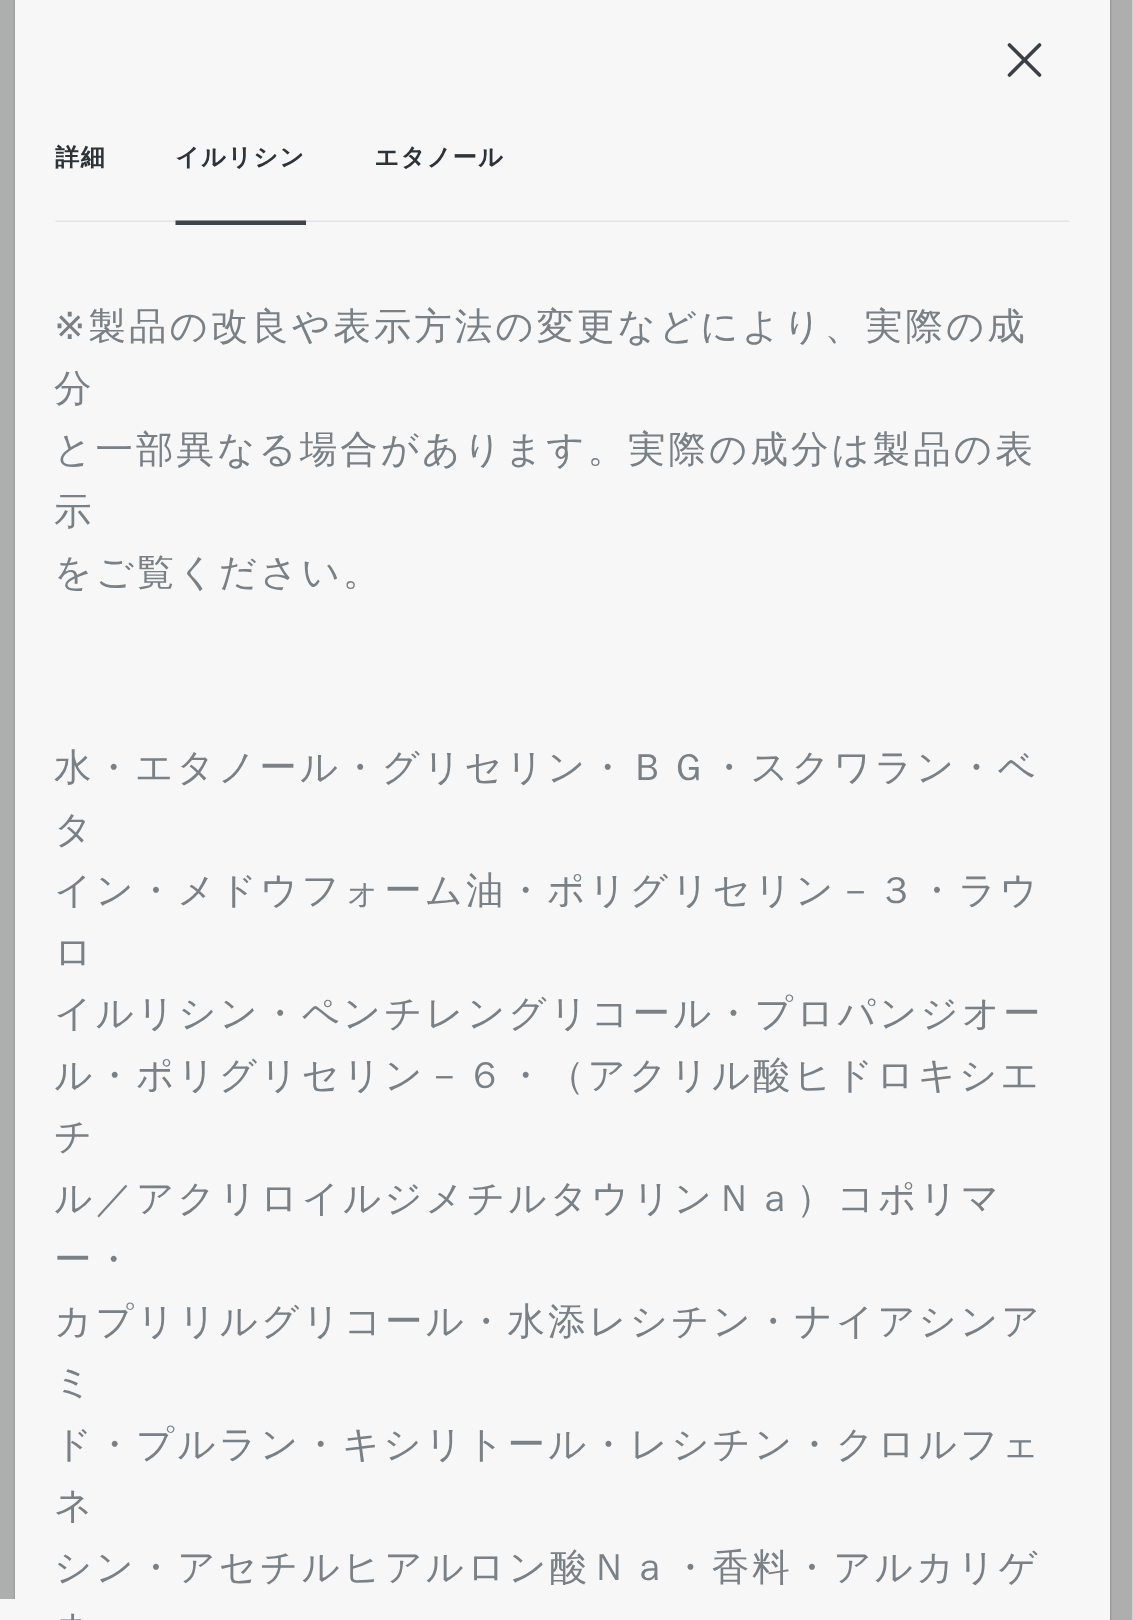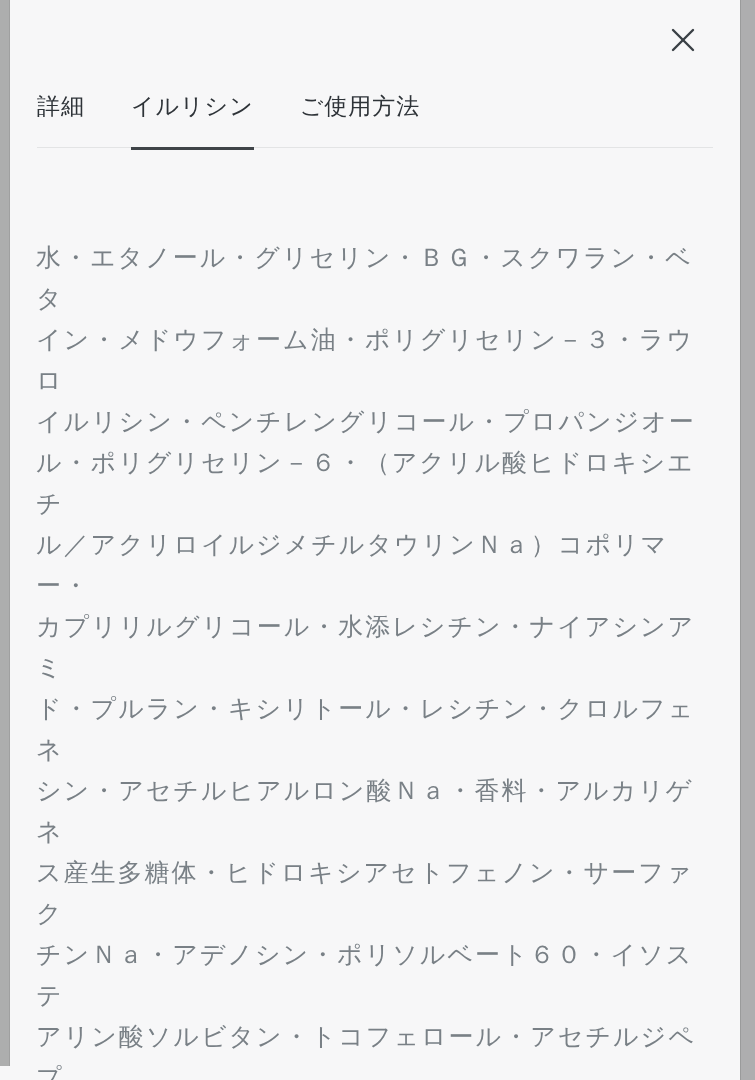--- a/index.html
+++ b/index.html
@@ -58,24 +58,24 @@
   
   .tabbar {
     display: flex;
     gap: 46px;
     margin: 0 28px;
     padding-bottom: 25px;
     border-bottom: 1px solid #e3e4e5;
     position: relative;
   }
   .tab {
-    font-size: 23px;
+    font-size: 16px;
     line-height: 32px;
     letter-spacing: 1px;
-    font-weight: 400;
+    font-weight: 700;
     color: #2e3338;
     cursor: pointer;
     position: relative;
     white-space: nowrap;
   }
   .tab.active::after {
     content: "";
     position: absolute;
     left: 0;
     right: 0;
@@ -115,24 +115,27 @@
       <svg width="24" height="24" viewBox="0 0 24 24">
         <line x1="2" y1="2" x2="22" y2="22" stroke="#3a4045" stroke-width="2.4" stroke-linecap="round"></line>
         <line x1="22" y1="2" x2="2" y2="22" stroke="#3a4045" stroke-width="2.4" stroke-linecap="round"></line>
       </svg>
     </span>
   </button>
 
   <nav class="tabbar">
     <div class="tab">詳細</div>
     <div class="tab active">イルリシン</div>
-    <div class="tab">ご使用方法</div>
+    <div class="tab">エタノール</div>
   </nav>
 
   <main class="content">
+    <p class="body-text disclaimer">※製品の改良や表示方法の変更などにより、実際の成分
+と一部異なる場合があります。実際の成分は製品の表示
+をご覧ください。</p>
     <p class="body-text ingredients">水・エタノール・グリセリン・ＢＧ・スクワラン・ベタ
 イン・メドウフォーム油・ポリグリセリン－３・ラウロ
 イルリシン・ペンチレングリコール・プロパンジオー
 ル・ポリグリセリン－６・（アクリル酸ヒドロキシエチ
 ル／アクリロイルジメチルタウリンＮａ）コポリマー・
 カプリリルグリコール・水添レシチン・ナイアシンアミ
 ド・プルラン・キシリトール・レシチン・クロルフェネ
 シン・アセチルヒアルロン酸Ｎａ・香料・アルカリゲネ
 ス産生多糖体・ヒドロキシアセトフェノン・サーファク
 チンＮａ・アデノシン・ポリソルベート６０・イソステ

